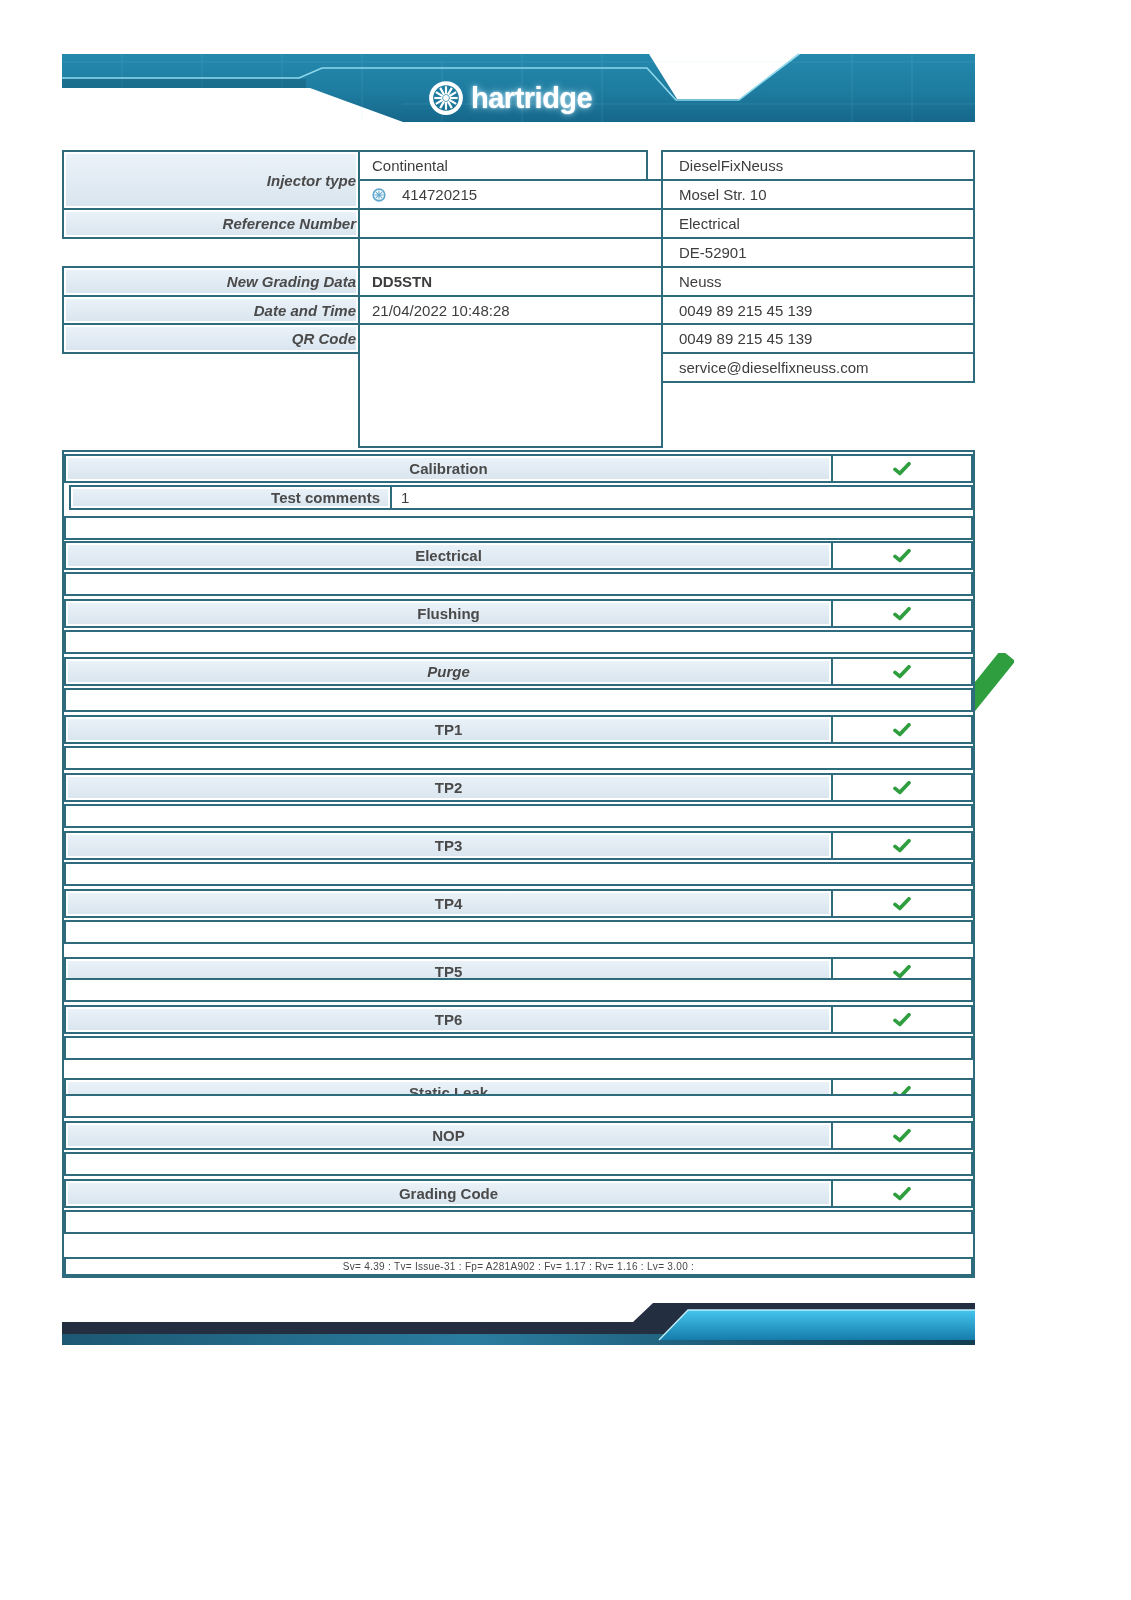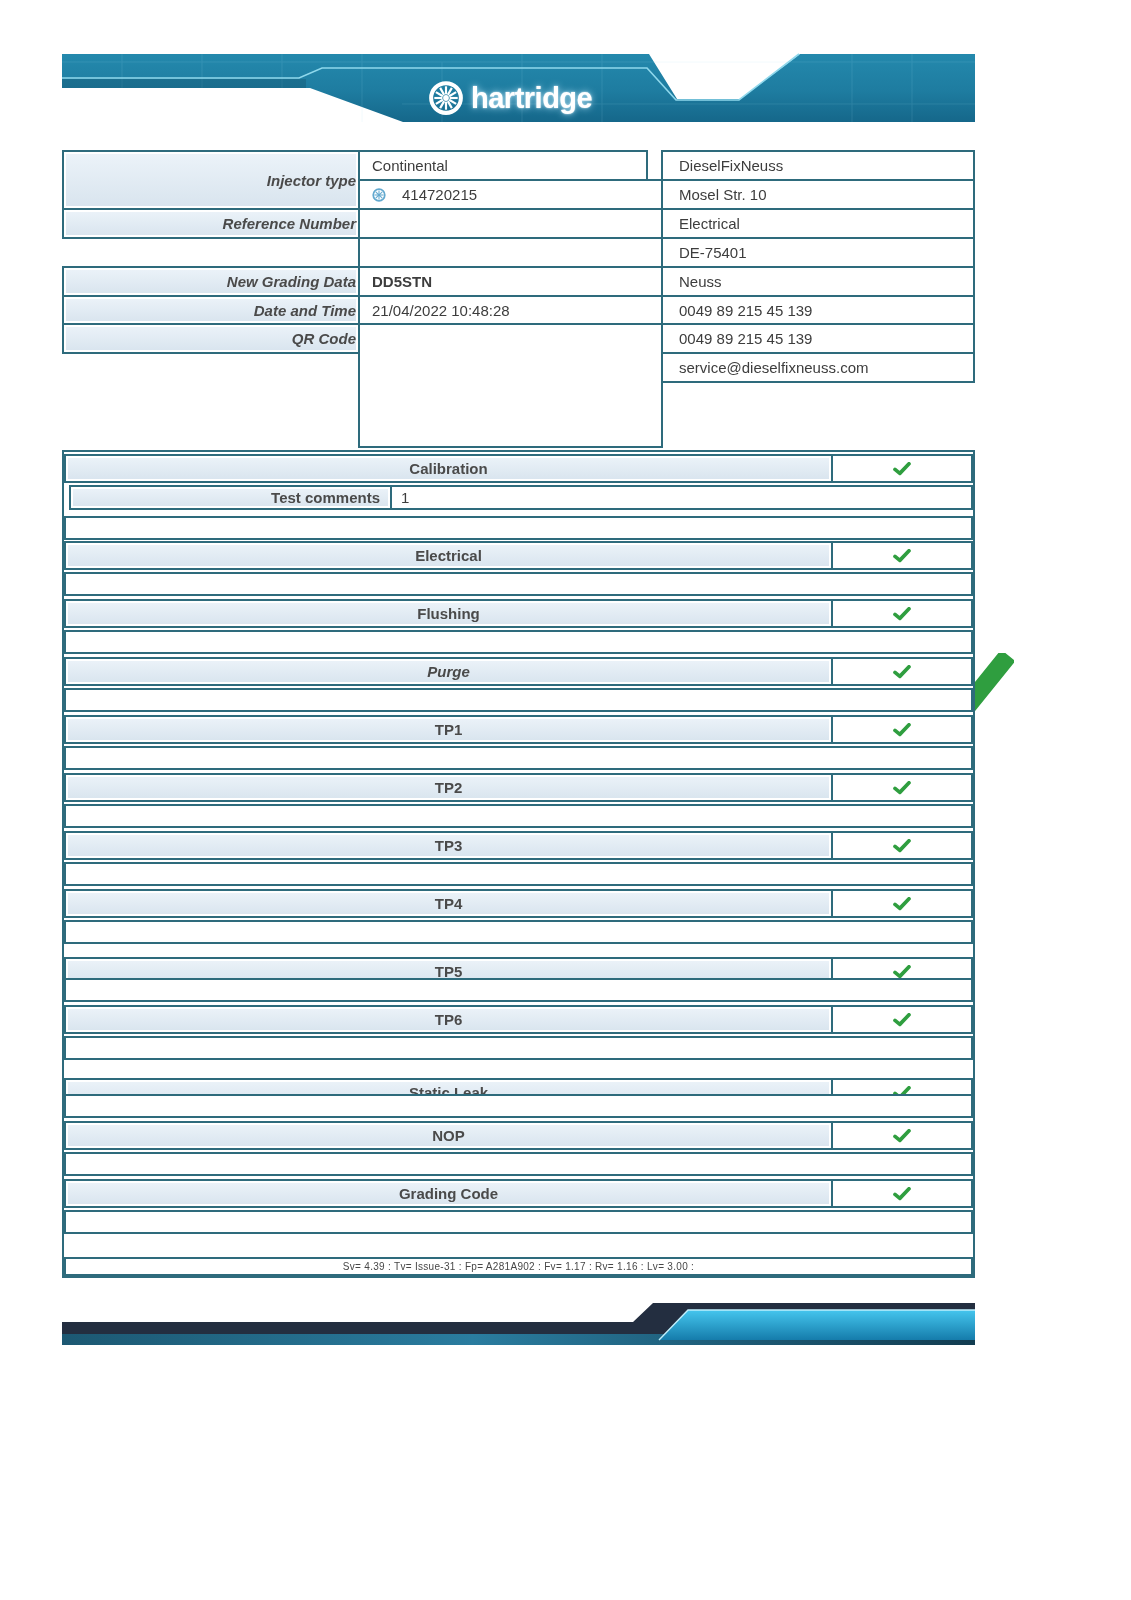--- a/index.html
+++ b/index.html
@@ -265,21 +265,21 @@
         <rect x="2" y="16" width="3" height="3" fill="#1c1c1c"></rect>
       </svg>
     <svg class="big-check" viewBox="0 0 100 88">
       <path d="M13 47 L38 71 L88 9" fill="none" stroke="#2f9e3f" stroke-width="19" stroke-linecap="square" stroke-linejoin="miter"></path>
     </svg>
   </div>
 
   <div class="c rval" style="left:661px;top:150px;width:314px;height:31px;">DieselFixNeuss</div>
   <div class="c rval" style="left:661px;top:179px;width:314px;height:31px;">Mosel Str. 10</div>
   <div class="c rval" style="left:661px;top:208px;width:314px;height:31px;">Electrical</div>
-  <div class="c rval" style="left:661px;top:237px;width:314px;height:31px;">DE-75401</div>
+  <div class="c rval" style="left:661px;top:237px;width:314px;height:31px;">DE-52901</div>
   <div class="c rval" style="left:661px;top:266px;width:314px;height:31px;">Neuss</div>
   <div class="c rval" style="left:661px;top:295px;width:314px;height:30px;">0049 89 215 45 139</div>
   <div class="c rval" style="left:661px;top:323px;width:314px;height:31px;">0049 89 215 45 139</div>
   <div class="c rval" style="left:661px;top:352px;width:314px;height:31px;">service@dieselfixneuss.com</div>
 
   <div class="tests" id="tests-box">
     <div class="vrow">Sv=  4.39   :   Tv=  Issue-31   :   Fp=  A281A902   :   Fv=  1.17   :   Rv=  1.16   :   Lv=  3.00   :</div>
   <div class="hrow" style="top: 2px;">
         <div class="hlabel">Calibration</div>
         <div class="hcheck">

